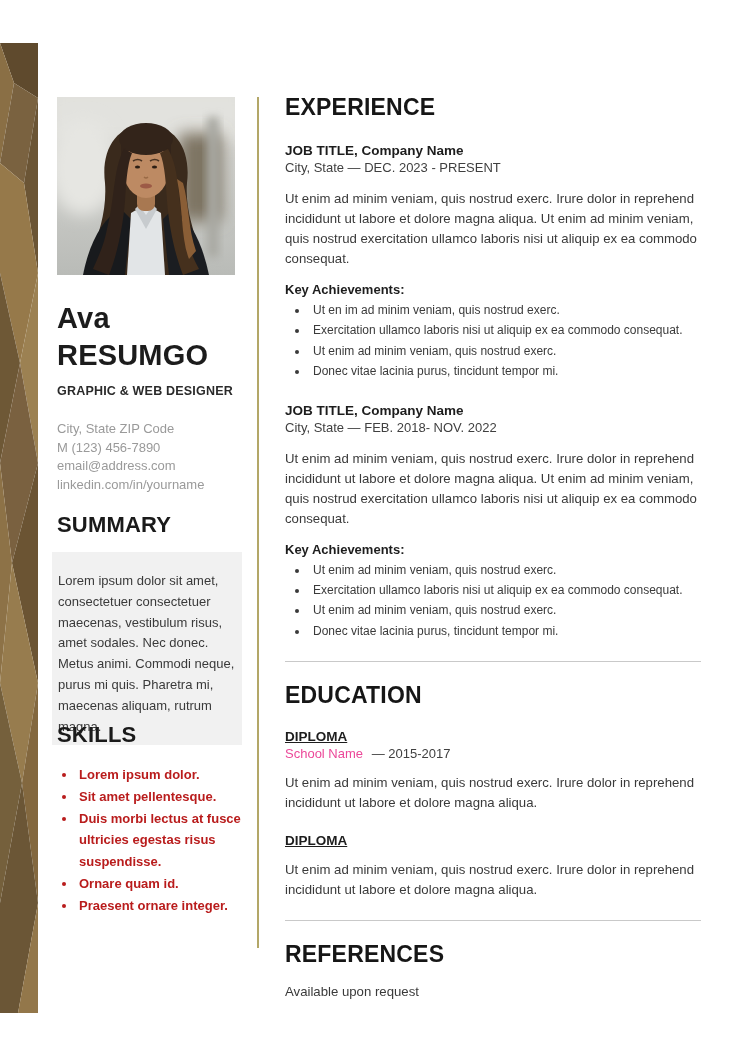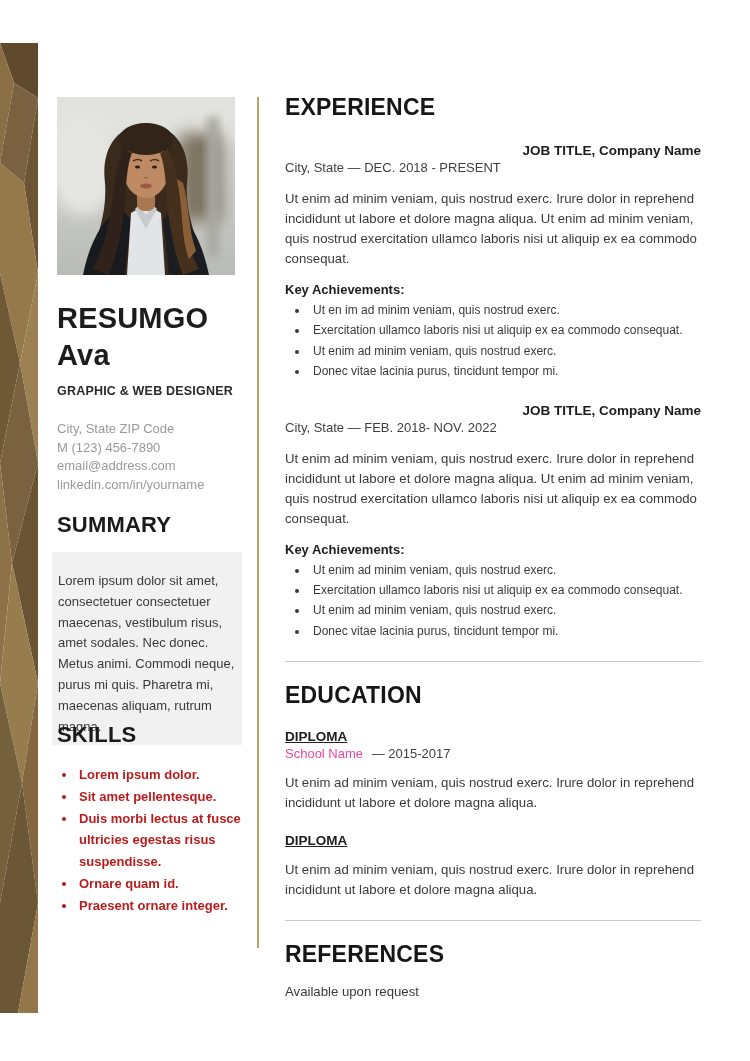--- a/index.html
+++ b/index.html
@@ -28,21 +28,21 @@
     position:absolute;left:57px;top:764px;width:185px;margin:0;padding:0 0 0 20px;
     font-size:13px;line-height:1.68;color:#b91c1c;font-weight:bold;
   }
   .skills-list li{padding-left:2px;}
   
   .v-rule{position:absolute;left:257px;top:97px;width:2px;height:851px;background:#b3a768;}
   
   .right-col{position:absolute;left:285px;top:94px;width:416px;}
   .h-right{margin:0;font-size:23px;font-weight:bold;color:#161616;letter-spacing:.2px;}
   .job{margin-top:22px;}
-  .job-title{font-size:13.5px;font-weight:bold;color:#1d1d1d;text-align:right;}
+  .job-title{font-size:13.5px;font-weight:bold;color:#1d1d1d;}
   .job-meta{font-size:13px;color:#3f3f3f;margin-top:2px;}
   .job-desc{margin-top:14px;font-size:13.2px;line-height:1.52;color:#3a3a3a;}
   .ach-label{margin-top:13px;font-size:13px;font-weight:bold;color:#1d1d1d;}
   .ach-list{margin:3px 0 0 0;padding:0 0 0 24px;font-size:12px;line-height:1.68;color:#3a3a3a;}
   .ach-list li{padding-left:4px;}
   .divider{border:none;border-top:1.5px solid #c9c9c9;margin:20px 0 0 0;width:416px;}
   .section-gap{margin-top:20px;}
   .edu{margin-top:20px;}
   .edu-degree{font-size:13.5px;font-weight:bold;color:#1d1d1d;text-decoration:underline;}
   .edu-school-line{font-size:13px;margin-top:2px;color:#3f3f3f;}
@@ -119,22 +119,22 @@
       <path d="M93,64 q5,-3 9,0" stroke="#4a3322" stroke-width="1.6" fill="none"></path>
       <ellipse cx="80.5" cy="70" rx="2.6" ry="1.6" fill="#2c1e14"></ellipse>
       <ellipse cx="97.5" cy="70" rx="2.6" ry="1.6" fill="#2c1e14"></ellipse>
       <path d="M87,80 q2,2 4,0" stroke="#9a6a46" stroke-width="1.4" fill="none"></path>
       <ellipse cx="89" cy="89" rx="6" ry="2.6" fill="#9c5a46"></ellipse>
     </svg>
   </div>
 
   <div class="left-col">
     <div class="name">
+      <div>Ava</div>
       <div>RESUMGO</div>
-      <div>Ava</div>
     </div>
     <div class="role">GRAPHIC &amp; WEB DESIGNER</div>
     <div class="contact">
       <div>City, State ZIP Code</div>
       <div>M (123) 456-7890</div>
       <div>email@address.com</div>
       <div>linkedin.com/in/yourname</div>
     </div>
   </div>
 
@@ -151,21 +151,21 @@
   </ul>
 
   <div class="v-rule"></div>
 
   <div class="right-col">
 
     <h2 class="h-right">EXPERIENCE</h2>
 
     <div class="job">
       <div class="job-title">JOB TITLE, Company Name</div>
-      <div class="job-meta">City, State — DEC. 2018 - PRESENT</div>
+      <div class="job-meta">City, State — DEC. 2023 - PRESENT</div>
       <div class="job-desc">Ut enim ad minim veniam, quis nostrud exerc. Irure dolor in reprehend incididunt ut labore et dolore magna aliqua. Ut enim ad minim veniam, quis nostrud exercitation ullamco laboris nisi ut aliquip ex ea commodo consequat.</div>
       <div class="ach-label">Key Achievements:</div>
       <ul class="ach-list">
         <li>Ut en im ad minim veniam, quis nostrud exerc.</li>
         <li>Exercitation ullamco laboris nisi ut aliquip ex ea commodo consequat.</li>
         <li>Ut enim ad minim veniam, quis nostrud exerc.</li>
         <li>Donec vitae lacinia purus, tincidunt tempor mi.</li>
       </ul>
     </div>
 

